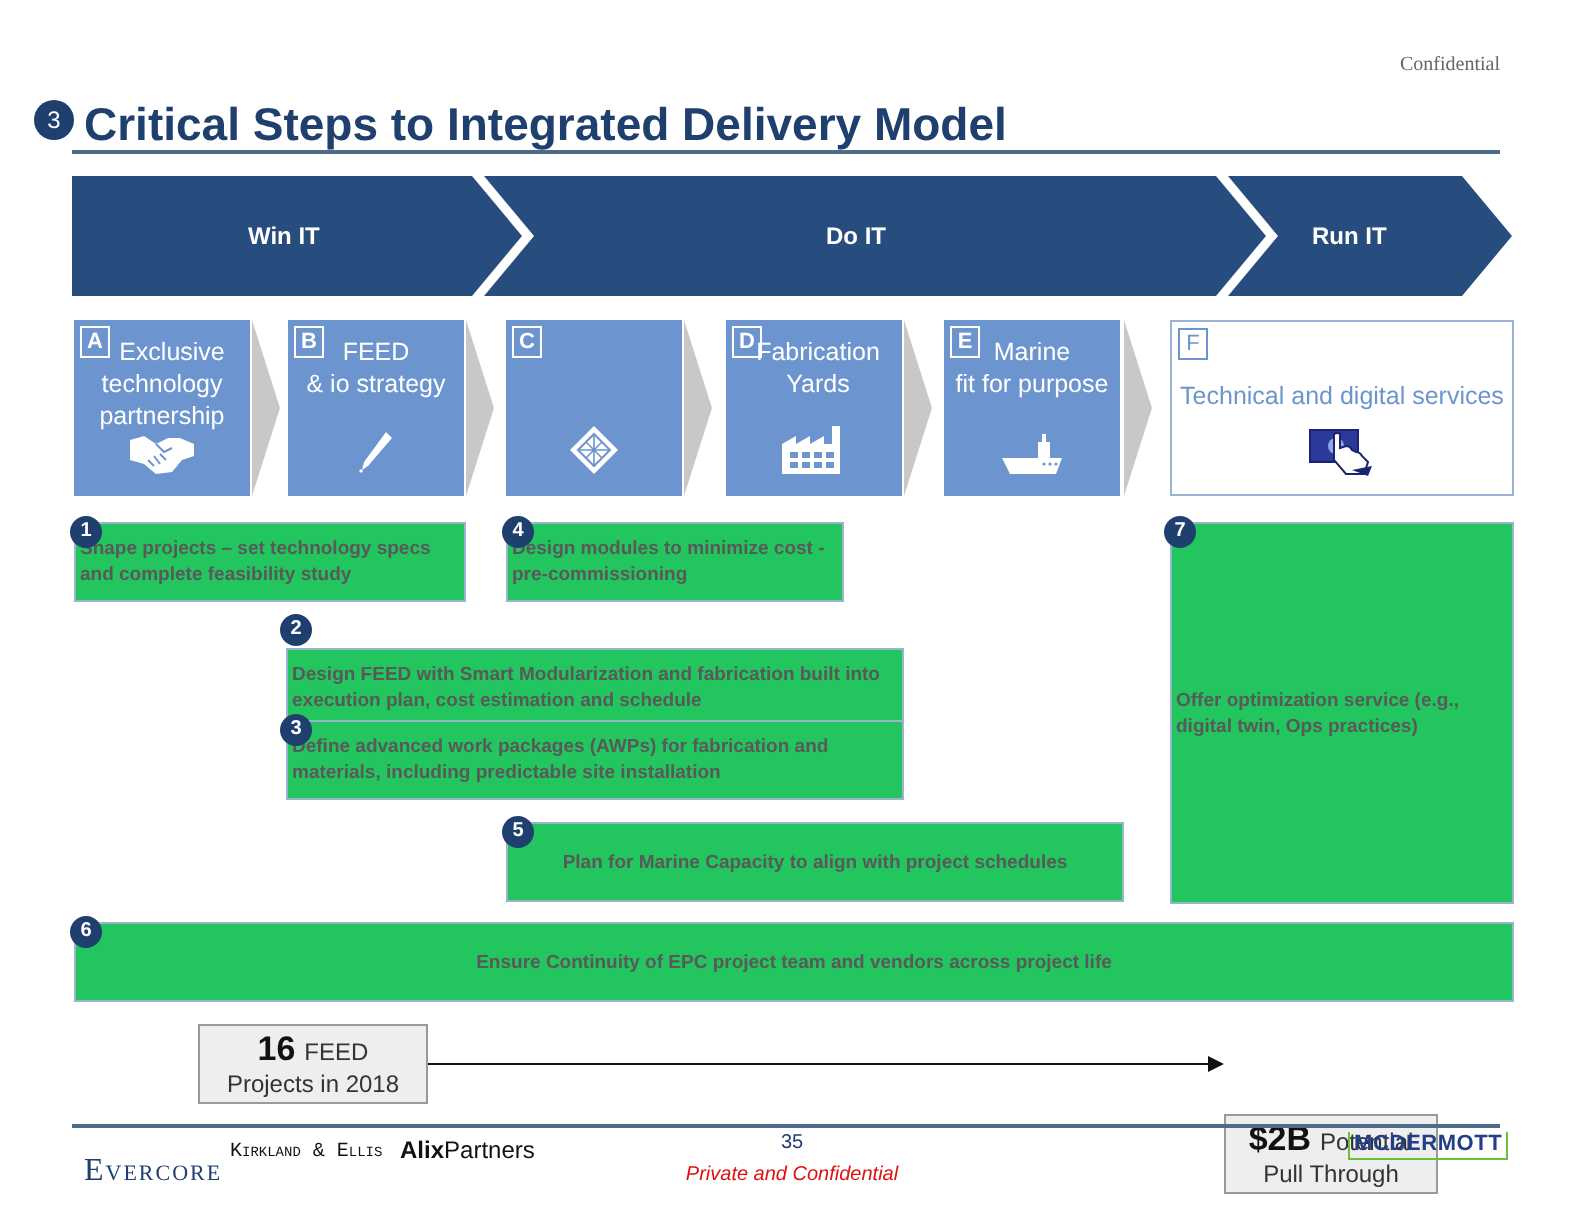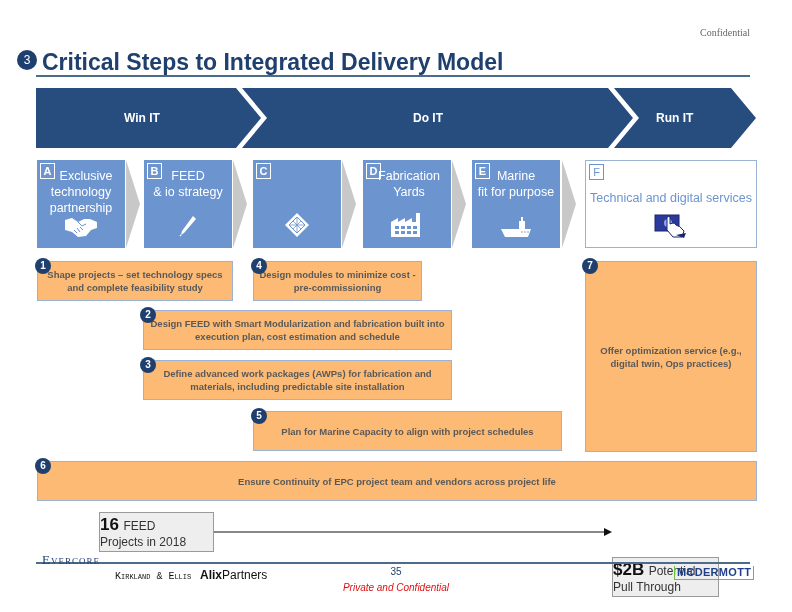--- a/index.html
+++ b/index.html
@@ -15,29 +15,29 @@
 
   .step-card { background:#6c94cf; color:#fff; text-align:center; font-size:12.5px; line-height:16px; box-sizing:border-box; }
   .step-letter { position:absolute; left:3px; top:3px; width:13px; height:14px; border:1px solid #fff; font-size:11px; font-weight:bold; line-height:14px; text-align:center; color:#fff; }
   .step-title { position:absolute; left:0; right:0; top:8px; }
   .step-icon { position:absolute; left:50%; bottom:10px; transform:translateX(-50%); }
   .chev { position:absolute; }
 
   .step-card-f { background:#fff; border:1px solid #9ab3d3; color:#6c94cf; }
   .step-card-f .step-letter { border-color:#6c94cf; color:#6c94cf; font-weight:normal; }
 
-  .action-box { border:1px solid #9ab3d3; background:#fdba74; box-sizing:border-box; display:flex; align-items:center; justify-content:center; text-align:center; font-size:9.5px; font-weight:bold; color:#595959; line-height:13px; padding:0 2px; }
+  .action-box { border:1px solid #9ab3d3; background:#22c55e; box-sizing:border-box; display:flex; align-items:center; justify-content:center; text-align:left; font-size:9.5px; font-weight:bold; color:#595959; line-height:13px; padding:0 2px; }
   .num-badge { width:16px; height:16px; border-radius:50%; background:#1f3f6e; color:#fff; font-size:10px; font-weight:bold; text-align:center; line-height:16px; }
 
-  .kpi-box { background:#eeeeee; border:1px solid #9a9a9a; box-sizing:border-box; color:#333; }
+  .kpi-box { background:#eeeeee; border:1px solid #9a9a9a; box-sizing:border-box; text-align:center; color:#333; }
   .kpi-big { font-size:17px; font-weight:bold; color:#111; }
   .kpi-small { font-size:12px; }
 
   .footer-rule { left:36px; top:562px; width:714px; height:2px; background:#4d6b8a; }
-  .evercore { left:42px; top:552px; font-family:"Liberation Serif", serif; font-size:13px; color:#1f3f6e; letter-spacing:1px; font-variant:small-caps; }
+  .evercore { left:42px; top:577px; font-family:"Liberation Serif", serif; font-size:16px; color:#1f3f6e; letter-spacing:1px; font-variant:small-caps; }
   .kirkland { left:115px; top:571px; font-family:Liberation Mono, monospace; font-size:10px; color:#111; font-variant:small-caps; }
   .alix { left:200px; top:568px; font-size:12px; color:#111; }
   .alix b { font-weight:bold; }
   .page-num { left:385px; top:566px; width:22px; text-align:center; font-size:10px; color:#1f3f6e; }
   .private { left:320px; top:582px; width:152px; text-align:center; font-size:10px; color:#d11; font-style:italic; }
   .mcd { left:674px; top:566px; font-size:11px; font-weight:bold; color:#1f3f8a; letter-spacing:0.3px; padding:0 2px 1px 2px; border-bottom:1px solid #6cbf3a; border-left:1px solid #6cbf3a; border-right:1px solid #6cbf3a; line-height:12px; }
 </style>
 </head>
 <body>
 
@@ -156,21 +156,21 @@
 <div class="abs action-box" style="left:37px;top:261px;width:196px;height:40px;">
   <span>Shape projects – set technology specs and complete feasibility study</span>
 </div>
 <div class="abs num-badge" style="left:35px;top:258px;">1</div>
 
 <div class="abs action-box" style="left:253px;top:261px;width:169px;height:40px;">
   <span>Design modules to minimize cost - pre-commissioning</span>
 </div>
 <div class="abs num-badge" style="left:251px;top:258px;">4</div>
 
-<div class="abs action-box" style="left:143px;top:310px;width:309px;height:40px;">
+<div class="abs action-box" style="left:143px;top:324px;width:309px;height:40px;">
   <span>Design FEED with Smart Modularization and fabrication built into execution plan, cost estimation and schedule</span>
 </div>
 <div class="abs num-badge" style="left:140px;top:307px;">2</div>
 
 <div class="abs action-box" style="left:143px;top:360px;width:309px;height:40px;">
   <span>Define advanced work packages (AWPs) for fabrication and materials, including predictable site installation</span>
 </div>
 <div class="abs num-badge" style="left:140px;top:357px;">3</div>
 
 <div class="abs action-box" style="left:253px;top:411px;width:309px;height:40px;">

